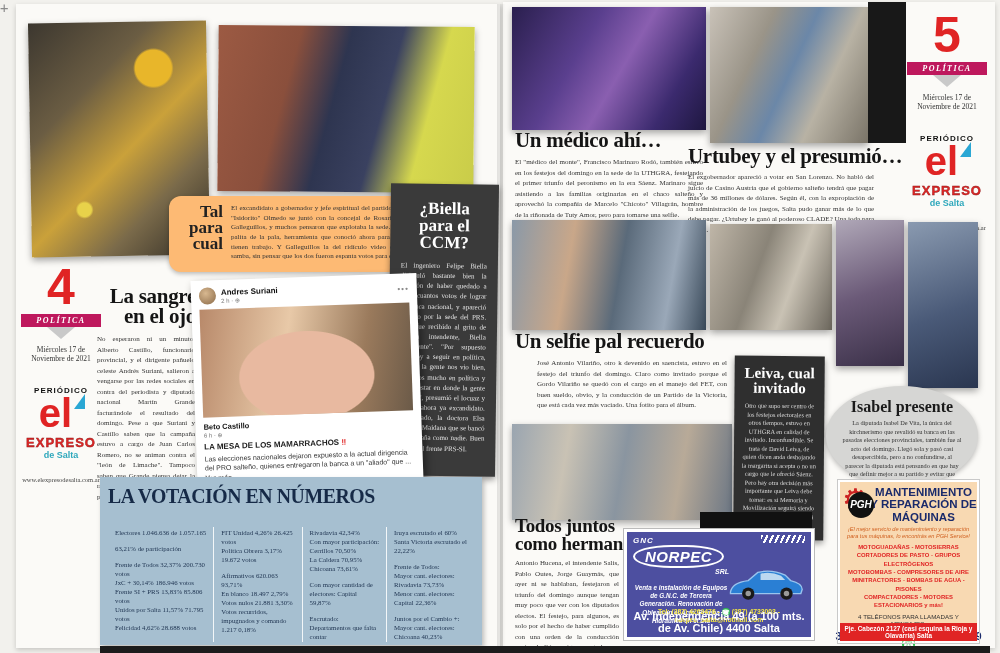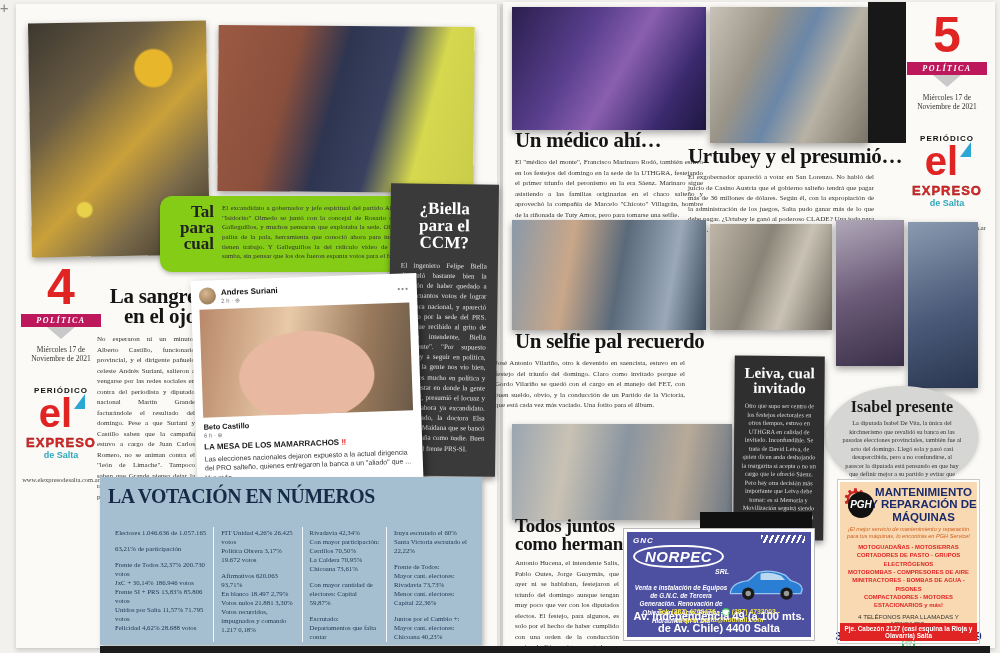--- a/index.html
+++ b/index.html
@@ -33,21 +33,21 @@
   .ph-devita1 { left:836px; top:220px; width:68px; height:146px;
     background: linear-gradient(160deg,#b0a8b8 0%,#6b5a78 50%,#3a3048 100%); }
   .ph-devita2 { left:908px; top:222px; width:70px; height:166px;
     background: linear-gradient(160deg,#8a9ab0 0%,#4a5a78 55%,#2a3650 100%); }
   .ph-crowd { left:512px; top:424px; width:220px; height:96px;
     background: linear-gradient(100deg,#9aa5b0 0%,#c9c2b4 25%,#8a95a0 50%,#b8aa98 75%,#6b7684 100%); }
 
   .headline { position:absolute; font-weight:bold; color:#151515; line-height:.95; letter-spacing:-.3px; }
 
   
-  .tal-box { position:absolute; left:160px; top:196px; width:296px; height:76px; background:#84cc16;
+  .tal-box { position:absolute; left:169px; top:196px; width:296px; height:76px; background:#fdba74;
              border-radius:12px; box-shadow:0 2px 4px rgba(0,0,0,.25); display:flex; padding:8px 10px; }
   .tal-title { width:52px; text-align:right; font-weight:bold; font-size:17px; line-height:.95; color:#222; padding-right:8px; }
   .tal-body { flex:1; font-size:7px; line-height:1.38; color:#333; text-align:justify; }
 
   
   .biella-box { position:absolute; left:389px; top:184px; width:108px; height:292px; background:#3a3a3a;
                 transform:rotate(.8deg); box-shadow:0 3px 6px rgba(0,0,0,.4); padding:16px 11px; text-align:center; }
   .biella-title { color:#fff; font-weight:bold; font-size:17px; line-height:1.0; margin-bottom:10px; }
   .biella-body { color:#e3e3e3; font-size:7px; line-height:1.45; text-align:justify; }
 
@@ -108,21 +108,21 @@
   .stat-c1 { width:110px; } .stat-c2 { width:92px; } .stat-c3 { width:88px; } .stat-c4 { width:92px; padding-right:0; }
   .stat-line { font-size:6.8px; line-height:1.32; }
   .stat-line:empty { height:7px; }
 
   
   .medico-title { left:515px; top:131px; font-size:21px; }
   .medico-body { position:absolute; left:515px; top:157px; width:188px; font-size:7px; line-height:1.5; color:#333; text-align:justify; }
   .urtubey-title { left:688px; top:147px; font-size:21px; }
   .urtubey-body { position:absolute; left:688px; top:172px; width:186px; font-size:7px; line-height:1.5; color:#333; text-align:justify; }
   .selfie-title { left:515px; top:332px; font-size:21px; }
-  .selfie-body { position:absolute; left:495px; top:358px; width:190px; font-size:7px; line-height:1.5; color:#333; text-align:justify; }
+  .selfie-body { position:absolute; left:537px; top:358px; width:190px; font-size:7px; line-height:1.5; color:#333; text-align:justify; }
   .juntos-title { left:515px; top:517px; width:130px; font-size:19px; }
   .juntos-body { position:absolute; left:515px; top:558px; width:104px; font-size:7px; line-height:1.5; color:#333; text-align:justify; }
 
   .leiva-box { position:absolute; left:734px; top:356px; width:90px; height:184px; background:#2f2f2f;
                transform:rotate(.5deg); box-shadow:0 3px 6px rgba(0,0,0,.4); padding:10px 7px; text-align:center; }
   .leiva-title { color:#fff; font-weight:bold; font-size:15px; line-height:1.0; margin-bottom:6px; }
   .leiva-body { color:#ddd; font-size:6.3px; line-height:1.35; }
 
   .isabel-wrap { position:absolute; left:826px; top:386px; width:152px; height:100px; background:#d6d6d4;
                  border-radius:50%; box-shadow:0 2px 5px rgba(0,0,0,.25); padding:12px 16px 0; text-align:center; }

